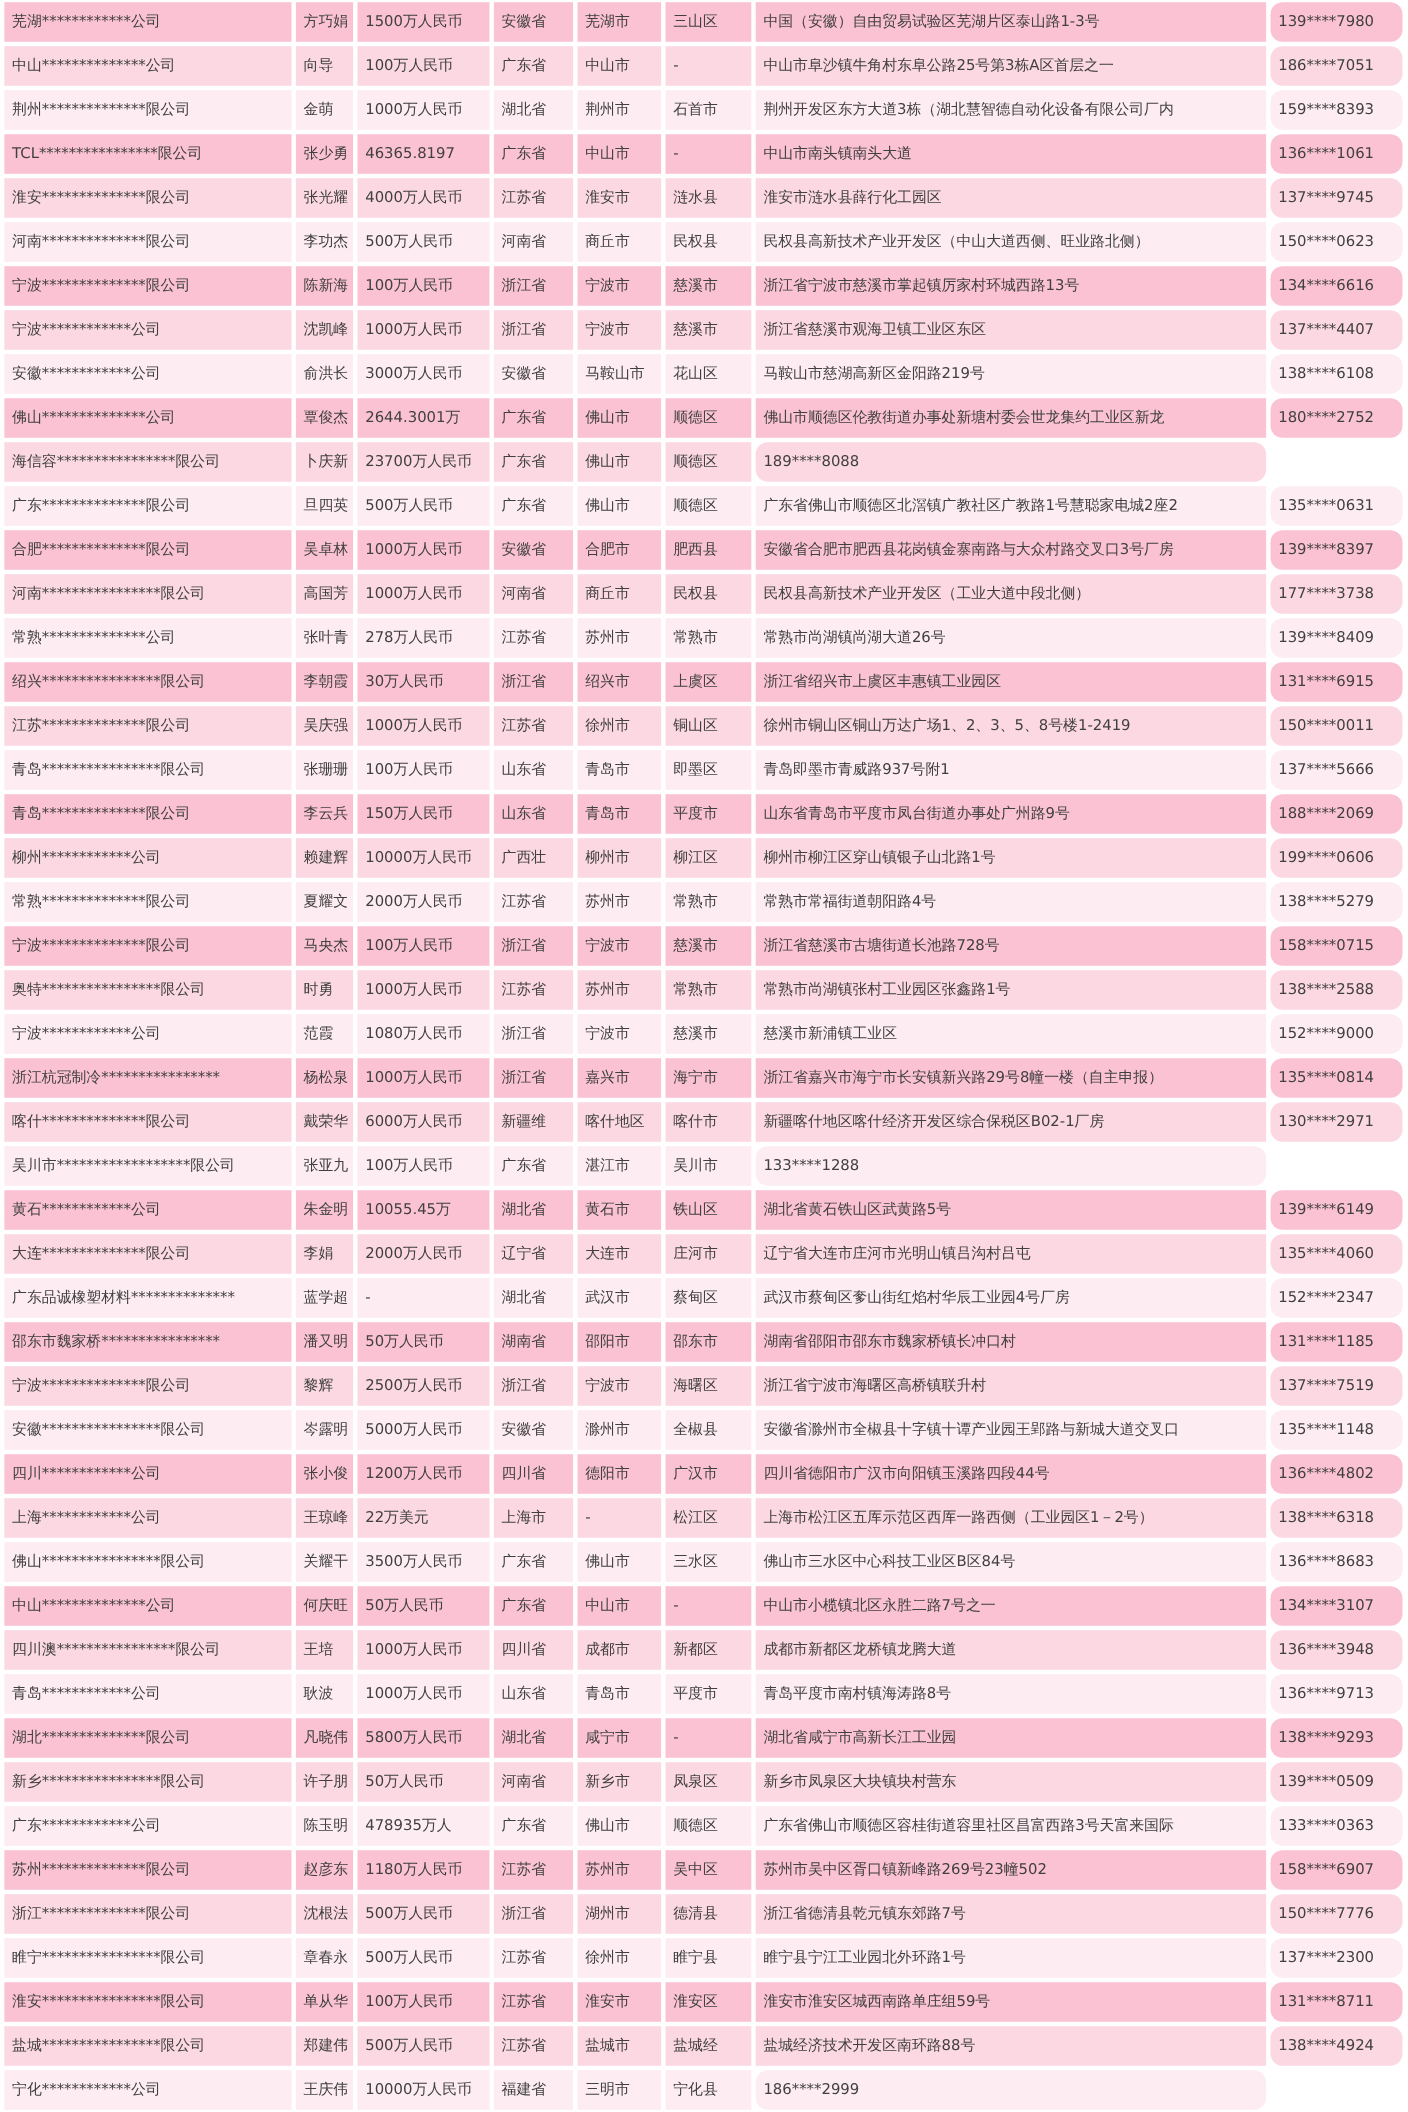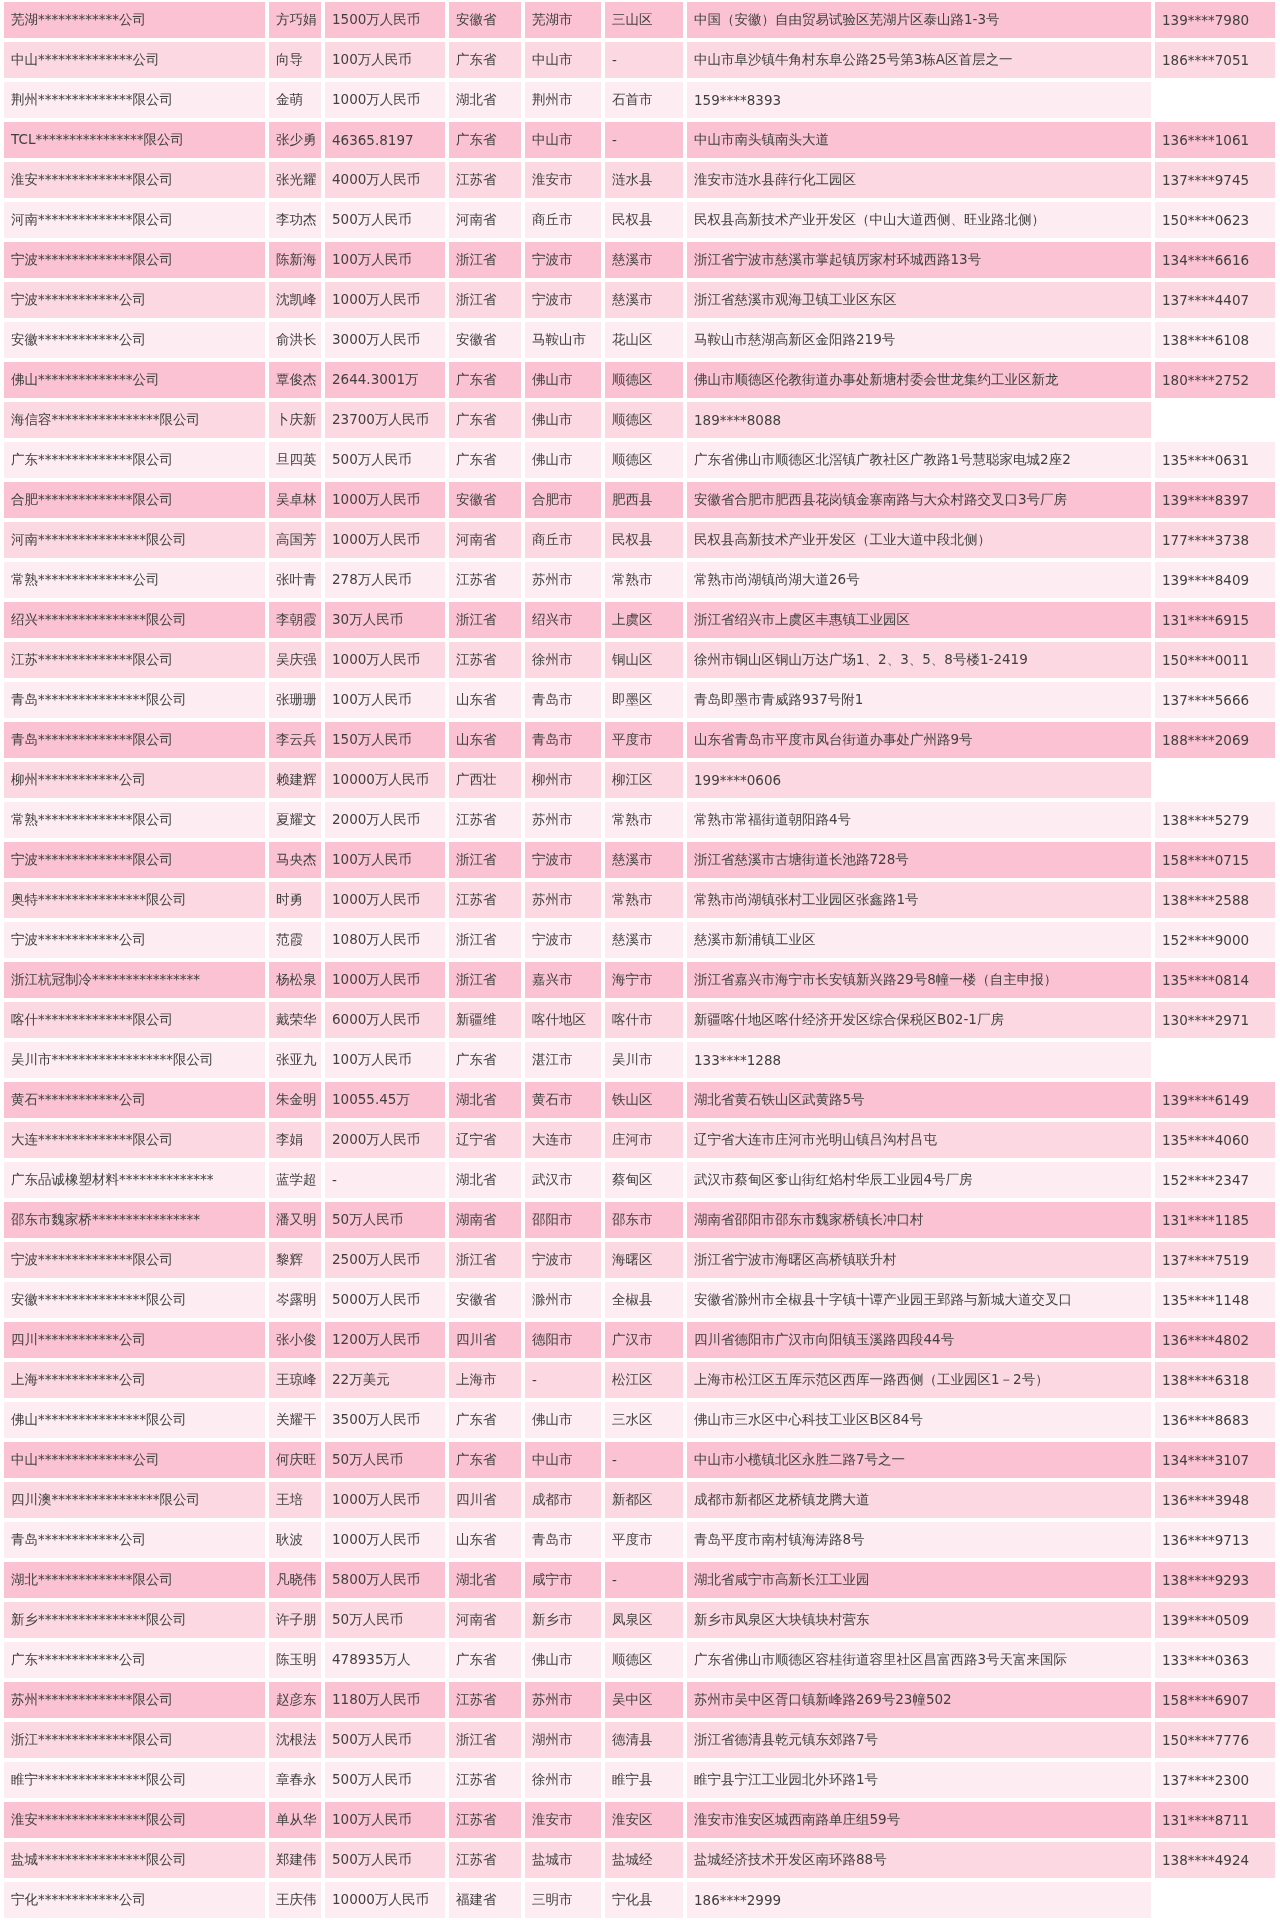--- a/index.html
+++ b/index.html
@@ -22,21 +22,21 @@
   .row > div {
     display: flex; align-items: center;
     padding-left: 7px;
     font-size: 13.5px;
     white-space: nowrap; overflow: hidden;
     letter-spacing: 0px;
   }
   .row.c0 > div { background: #fbc2d4; }
   .row.c1 > div { background: #fcd8e3; }
   .row.c2 > div { background: #fdecf2; }
-  .cell-phone { letter-spacing: 0.5px; }
+  .cell-phone { letter-spacing: 0.5px; border-radius: 11px; }
 </style>
 </head>
 <body>
 
 <div class="table" id="table-root">
     <div class="row c0">
       <div class="cell-company">芜湖************公司</div>
       <div class="cell-person">方巧娟</div>
       <div class="cell-capital">1500万人民币</div>
       <div class="cell-province">安徽省</div>
@@ -55,20 +55,21 @@
       <div class="cell-address">中山市阜沙镇牛角村东阜公路25号第3栋A区首层之一</div>
       <div class="cell-phone">186****7051</div>
     </div>
     <div class="row c2">
       <div class="cell-company">荆州**************限公司</div>
       <div class="cell-person">金萌</div>
       <div class="cell-capital">1000万人民币</div>
       <div class="cell-province">湖北省</div>
       <div class="cell-city">荆州市</div>
       <div class="cell-district">石首市</div>
+      <div class="cell-address">荆州开发区东方大道3栋（湖北慧智德自动化设备有限公司厂内</div>
       <div class="cell-phone">159****8393</div>
     </div>
     <div class="row c0">
       <div class="cell-company">TCL****************限公司</div>
       <div class="cell-person">张少勇</div>
       <div class="cell-capital">46365.8197</div>
       <div class="cell-province">广东省</div>
       <div class="cell-city">中山市</div>
       <div class="cell-district">-</div>
       <div class="cell-address">中山市南头镇南头大道</div>
@@ -223,20 +224,21 @@
       <div class="cell-address">山东省青岛市平度市凤台街道办事处广州路9号</div>
       <div class="cell-phone">188****2069</div>
     </div>
     <div class="row c1">
       <div class="cell-company">柳州************公司</div>
       <div class="cell-person">赖建辉</div>
       <div class="cell-capital">10000万人民币</div>
       <div class="cell-province">广西壮</div>
       <div class="cell-city">柳州市</div>
       <div class="cell-district">柳江区</div>
+      <div class="cell-address">柳州市柳江区穿山镇银子山北路1号</div>
       <div class="cell-phone">199****0606</div>
     </div>
     <div class="row c2">
       <div class="cell-company">常熟**************限公司</div>
       <div class="cell-person">夏耀文</div>
       <div class="cell-capital">2000万人民币</div>
       <div class="cell-province">江苏省</div>
       <div class="cell-city">苏州市</div>
       <div class="cell-district">常熟市</div>
       <div class="cell-address">常熟市常福街道朝阳路4号</div>

